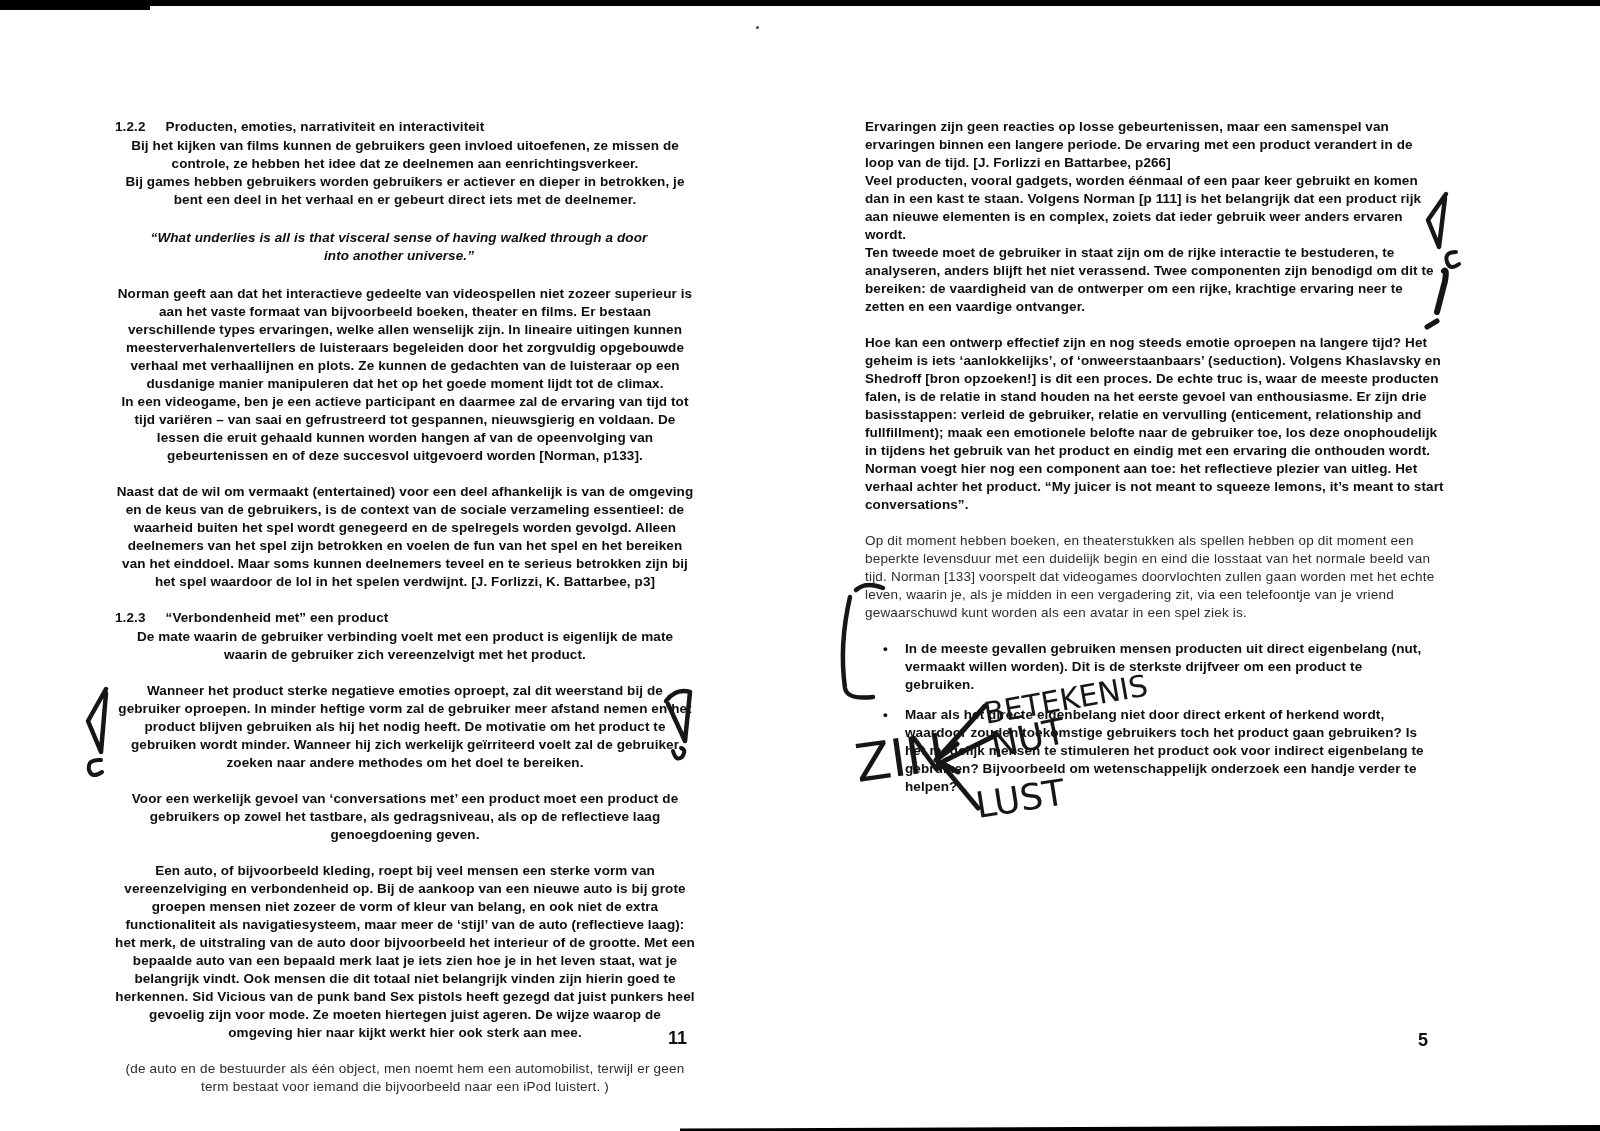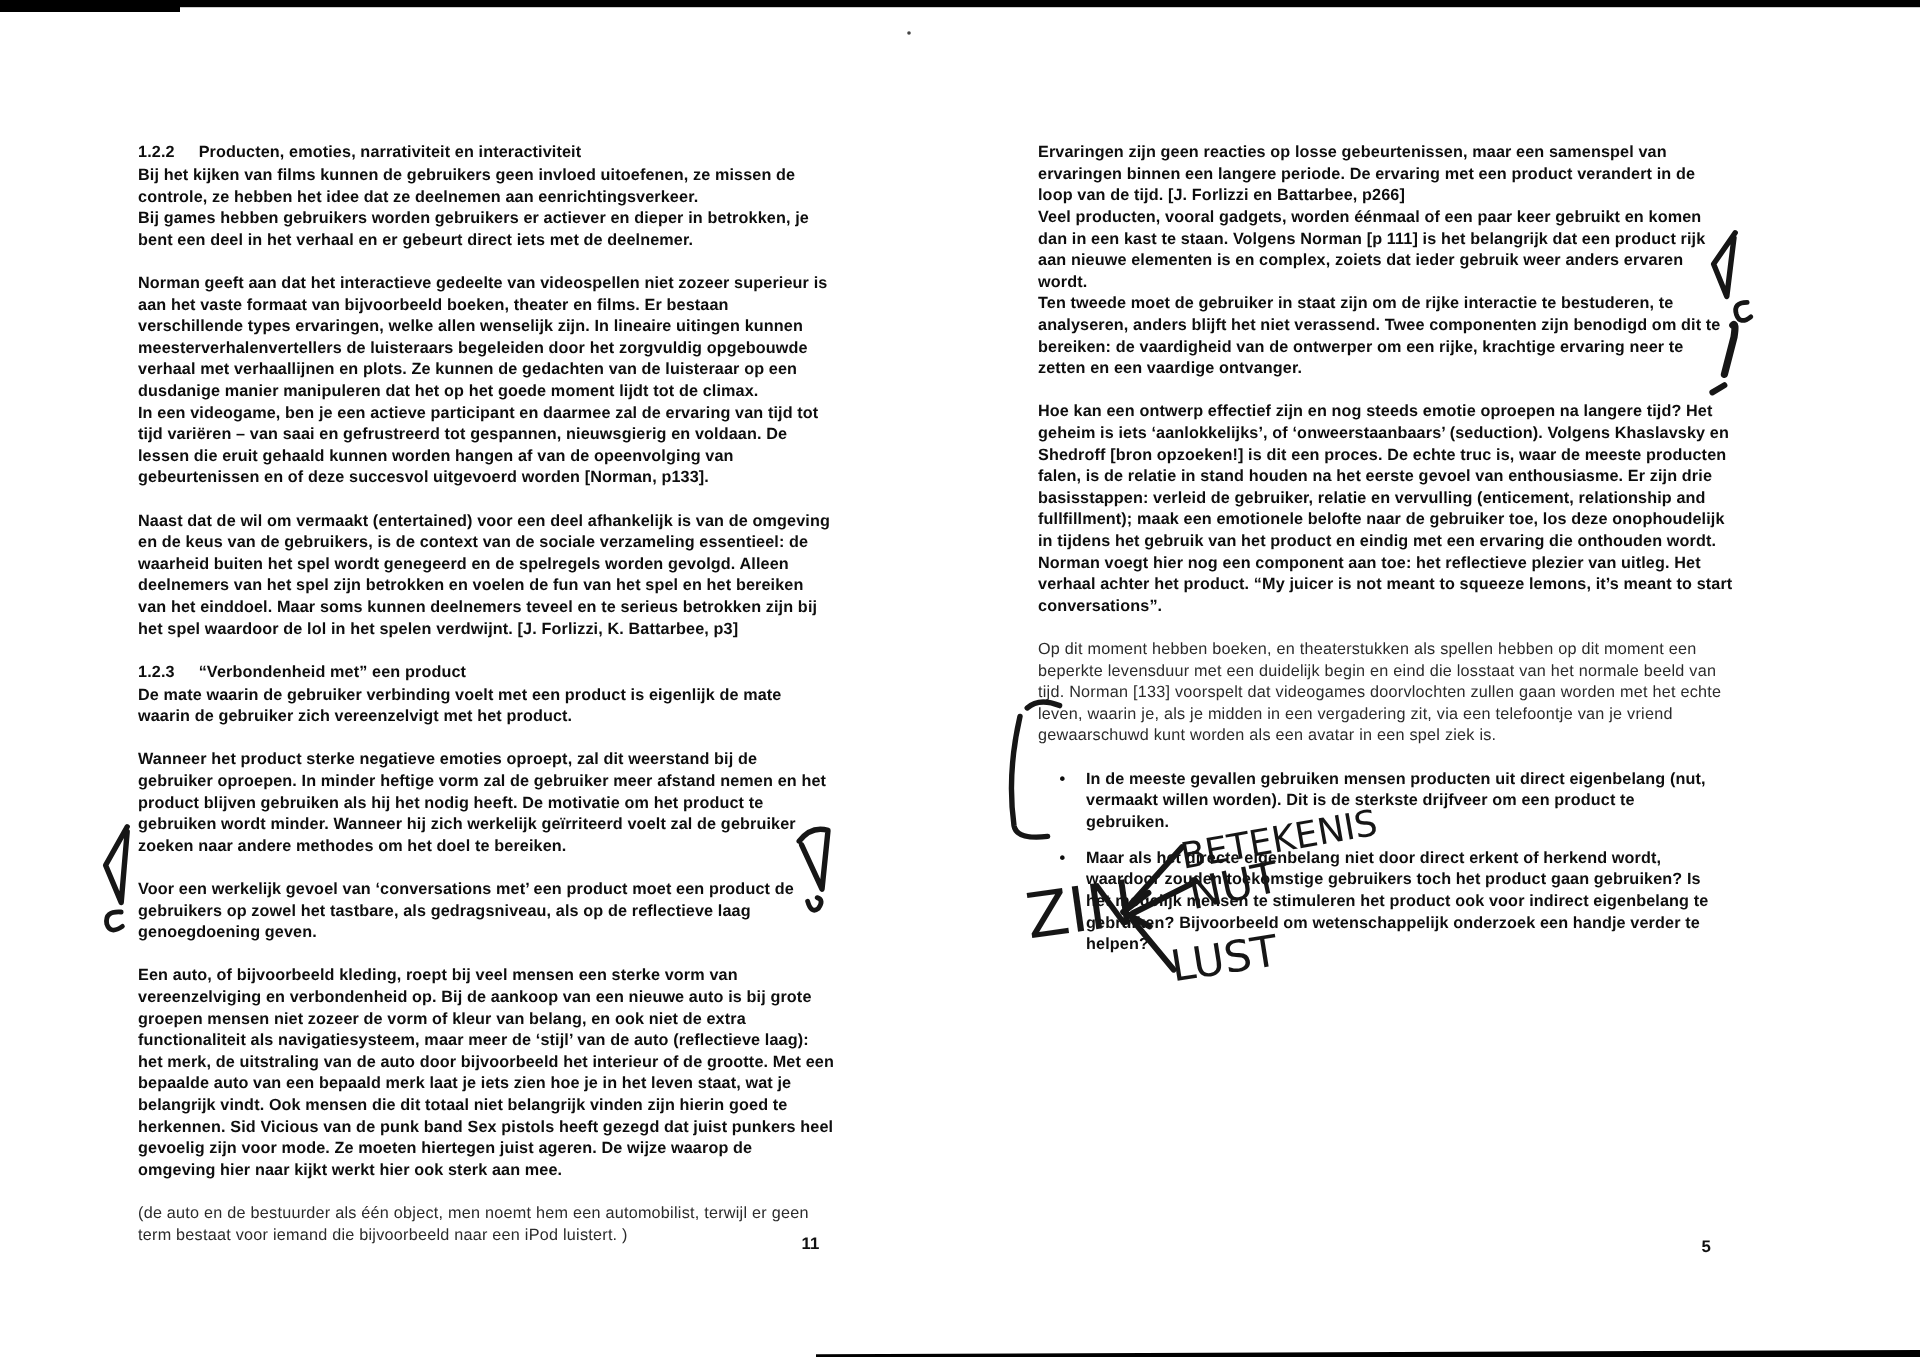--- a/index.html
+++ b/index.html
@@ -10,40 +10,40 @@
     color:#0e0e0e;
     position:relative;
     overflow:hidden;
   }
   .scan-bar-top{position:absolute;top:0;left:0;width:1600px;height:6px;background:#000;}
   .scan-bar-top-left{position:absolute;top:0;left:0;width:150px;height:10px;background:#000;}
   .scan-bar-bottom{position:absolute;bottom:0;left:680px;right:0;height:6px;background:#000;clip-path:polygon(0 60%,100% 0,100% 100%,0 100%);}
   .scan-speck{position:absolute;left:756px;top:26px;width:3px;height:3px;background:#444;border-radius:50%;}
 
   .page-col{position:absolute;top:118px;width:580px;}
-  .page-col.left{left:115px;}
+  .page-col.left{left:115px;text-align:center;}
   .page-col.right{left:865px;}
 
   .sec-head{display:flex;gap:20px;font-size:13.5px;font-weight:bold;line-height:18px;margin:0 0 1px 0;letter-spacing:.1px;}
   .para{
     font-size:13.5px;font-weight:bold;line-height:18px;
     margin:0 0 18px 0;white-space:pre-line;letter-spacing:.1px;
   }
   .para.light{font-weight:normal;color:#2b2b2b;letter-spacing:.2px;}
   .para.quote{font-style:italic;margin:20px 34px 20px 22px;}
 
   .bullet-list{margin:0;padding:0;list-style:none;}
   .bullet-item{
     font-size:13.5px;font-weight:bold;line-height:18px;letter-spacing:.1px;
     padding-left:28px;position:relative;margin:12px;
   }
   .bullet-item::before{content:"\2022";position:absolute;left:6px;}
 
   .page-number{
-    position:absolute;font-size:14px;font-weight:bold;color:#111;
+    position:absolute;font-size:18px;font-weight:bold;color:#111;
   }
   .page-number.left-num{left:668px;top:1028px;}
   .page-number.right-num{left:1418px;top:1030px;}
 
   .ink-overlay{position:absolute;top:0;left:0;width:1600px;height:1131px;pointer-events:none;}
   .ink{stroke:#161616;fill:none;stroke-linecap:round;stroke-linejoin:round;}
   .ink-text{fill:#161616;font-family:"DejaVu Sans",sans-serif;}
 </style>
 </head>
 <body>
@@ -53,20 +53,21 @@
 <div class="scan-bar-bottom"></div>
 <div class="scan-speck"></div>
 
 <div class="page-col left">
   <div class="sec-head">
     <span>1.2.2</span>
     <span>Producten, emoties, narrativiteit en interactiviteit</span>
   </div>
   <p class="para">Bij het kijken van films kunnen de gebruikers geen invloed uitoefenen, ze missen de controle, ze hebben het idee dat ze deelnemen aan eenrichtingsverkeer.
 Bij games hebben gebruikers worden gebruikers er actiever en dieper in betrokken, je bent een deel in het verhaal en er gebeurt direct iets met de deelnemer.</p>
+  <p class="para quote">“What underlies is all is that visceral sense of having walked through a door into another universe.”</p>
   <p class="para">Norman geeft aan dat het interactieve gedeelte van videospellen niet zozeer superieur is aan het vaste formaat van bijvoorbeeld boeken, theater en films. Er bestaan verschillende types ervaringen, welke allen wenselijk zijn. In lineaire uitingen kunnen meesterverhalenvertellers de luisteraars begeleiden door het zorgvuldig opgebouwde verhaal met verhaallijnen en plots. Ze kunnen de gedachten van de luisteraar op een dusdanige manier manipuleren dat het op het goede moment lijdt tot de climax.
 In een videogame, ben je een actieve participant en daarmee zal de ervaring van tijd tot tijd variëren – van saai en gefrustreerd tot gespannen, nieuwsgierig en voldaan. De lessen die eruit gehaald kunnen worden hangen af van de opeenvolging van gebeurtenissen en of deze succesvol uitgevoerd worden [Norman, p133].</p>
   <p class="para">Naast dat de wil om vermaakt (entertained) voor een deel afhankelijk is van de omgeving en de keus van de gebruikers, is de context van de sociale verzameling essentieel: de waarheid buiten het spel wordt genegeerd en de spelregels worden gevolgd. Alleen deelnemers van het spel zijn betrokken en voelen de fun van het spel en het bereiken van het einddoel. Maar soms kunnen deelnemers teveel en te serieus betrokken zijn bij het spel waardoor de lol in het spelen verdwijnt. [J. Forlizzi, K. Battarbee, p3]</p>
   <div class="sec-head">
     <span>1.2.3</span>
     <span>“Verbondenheid met” een product</span>
   </div>
   <p class="para">De mate waarin de gebruiker verbinding voelt met een product is eigenlijk de mate waarin de gebruiker zich vereenzelvigt met het product.</p>
   <p class="para">Wanneer het product sterke negatieve emoties oproept, zal dit weerstand bij de gebruiker oproepen. In minder heftige vorm zal de gebruiker meer afstand nemen en het product blijven gebruiken als hij het nodig heeft. De motivatie om het product te gebruiken wordt minder. Wanneer hij zich werkelijk geïrriteerd voelt zal de gebruiker zoeken naar andere methodes om het doel te bereiken.</p>
   <p class="para">Voor een werkelijk gevoel van ‘conversations met’ een product moet een product de gebruikers op zowel het tastbare, als gedragsniveau, als op de reflectieve laag genoegdoening geven.</p>

